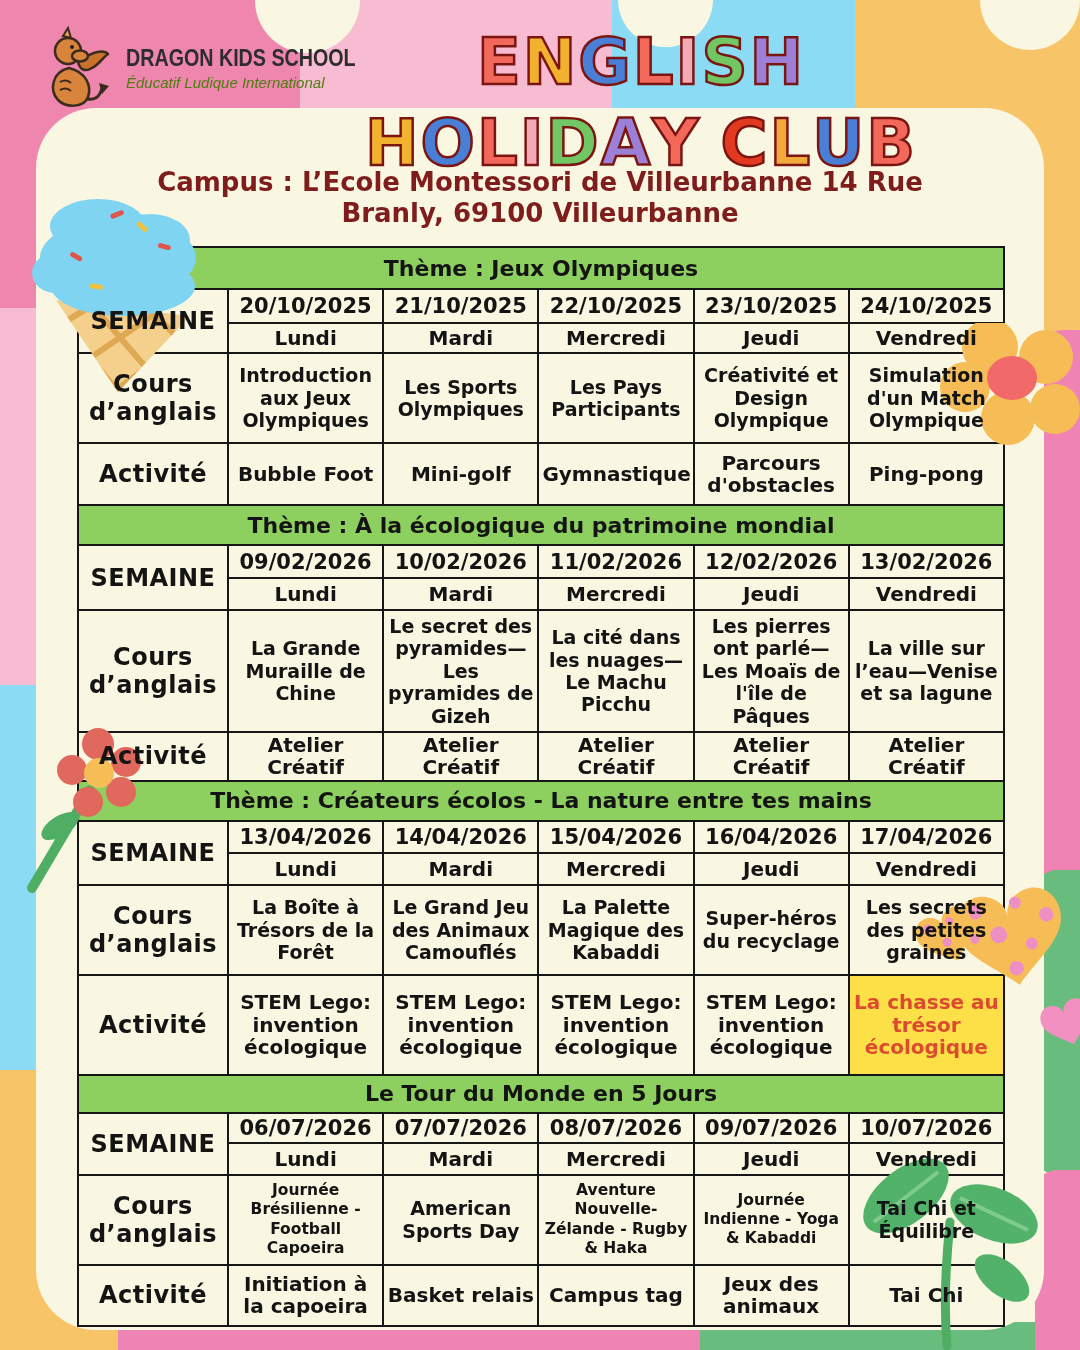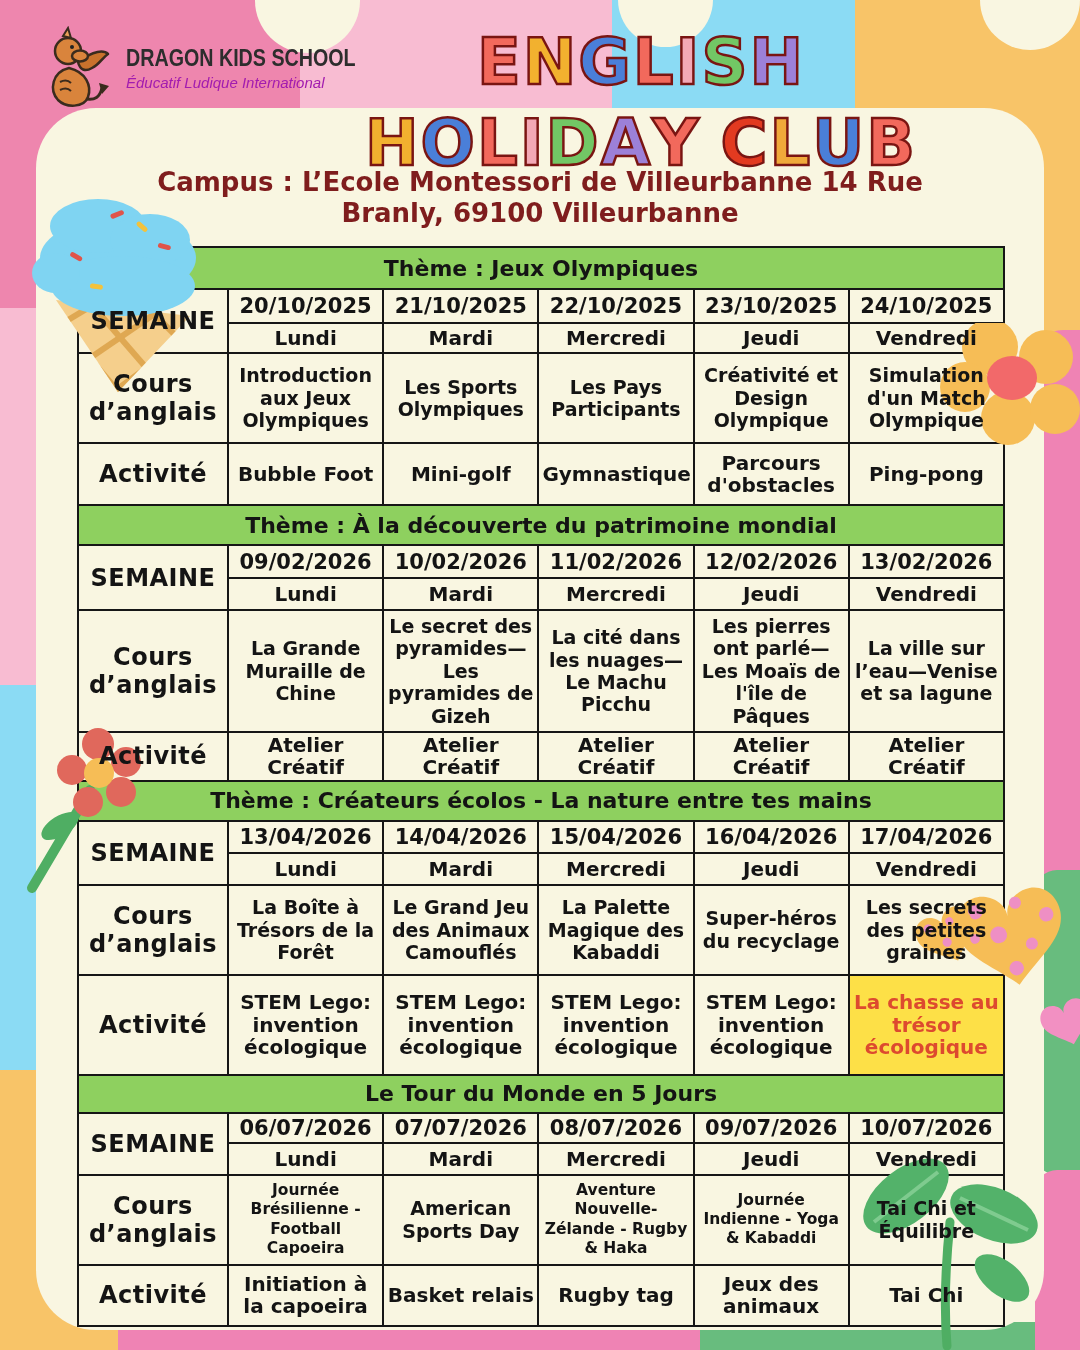--- a/index.html
+++ b/index.html
@@ -26,21 +26,21 @@
   
   .panel{left:36px;top:108px;width:1008px;height:1222px;background:#f9f6e1;border-radius:60px;}
   
   .logo{left:38px;top:26px;display:flex;align-items:center;gap:16px;}
   .logo-text .name{
     font-size:24px;font-weight:800;color:#2d2d2d;letter-spacing:0;
     transform:scaleX(0.82);transform-origin:left center;white-space:nowrap;
     font-family:"Liberation Sans", sans-serif;
   }
   .logo-text .tagline{
-    font-size:15px;font-style:italic;color:#a21caf;margin-top:2px;white-space:nowrap;
+    font-size:15px;font-style:italic;color:#4d7c0f;margin-top:2px;white-space:nowrap;
     font-family:"Liberation Sans", sans-serif;
   }
   
   .title{left:230px;top:28px;width:820px;text-align:center;line-height:68px;}
   .title .ln{white-space:nowrap;}
   .title .ln2{margin-top:-4px;}
   .bl{
     display:inline-block;font-size:64px;font-weight:900;margin:0 1px;
     -webkit-text-stroke:2.5px #7a1512;font-family:"DejaVu Sans", sans-serif;
   }
@@ -140,21 +140,21 @@
       <colgroup>
         <col class="c0">
         <col>
         <col>
         <col>
         <col>
         <col>
       </colgroup>
       <tbody>
         <tr style="height: 40px;">
-          <td class="theme-cell" colspan="6"><span class="ct">Thème : À la découverte du patrimoine mondial</span></td>
+          <td class="theme-cell" colspan="6"><span class="ct">Thème : À la écologique du patrimoine mondial</span></td>
         </tr>
         <tr style="height: 33px;">
           <td class="rowlabel" rowspan="2"><span class="ct">SEMAINE</span></td>
           <td class="date"><span class="ct">09/02/2026</span></td>
           <td class="date"><span class="ct">10/02/2026</span></td>
           <td class="date"><span class="ct">11/02/2026</span></td>
           <td class="date"><span class="ct">12/02/2026</span></td>
           <td class="date"><span class="ct">13/02/2026</span></td>
         </tr>
         <tr style="height: 32px;">
@@ -261,21 +261,21 @@
           <td class="course sm"><span class="ct">Journée Brésilienne - Football Capoeira</span></td>
           <td class="course"><span class="ct">American Sports Day</span></td>
           <td class="course sm"><span class="ct">Aventure Nouvelle-Zélande - Rugby &amp; Haka</span></td>
           <td class="course sm"><span class="ct">Journée Indienne - Yoga &amp; Kabaddi</span></td>
           <td class="course"><span class="ct">Tai Chi et Équilibre</span></td>
         </tr>
         <tr style="height: 61px;">
           <td class="rowlabel"><span class="ct">Activité</span></td>
           <td class="activity"><span class="ct">Initiation à la capoeira</span></td>
           <td class="activity"><span class="ct">Basket relais</span></td>
-          <td class="activity"><span class="ct">Rugby tag</span></td>
+          <td class="activity"><span class="ct">Campus tag</span></td>
           <td class="activity"><span class="ct">Jeux des animaux</span></td>
           <td class="activity"><span class="ct">Tai Chi</span></td>
         </tr>
       </tbody>
     </table>
   </div>
 
 <svg class="deco" style="left:18px;top:188px;" width="205" height="210" viewBox="0 0 205 210">
   <defs>
       <clipPath id="coneclip">

